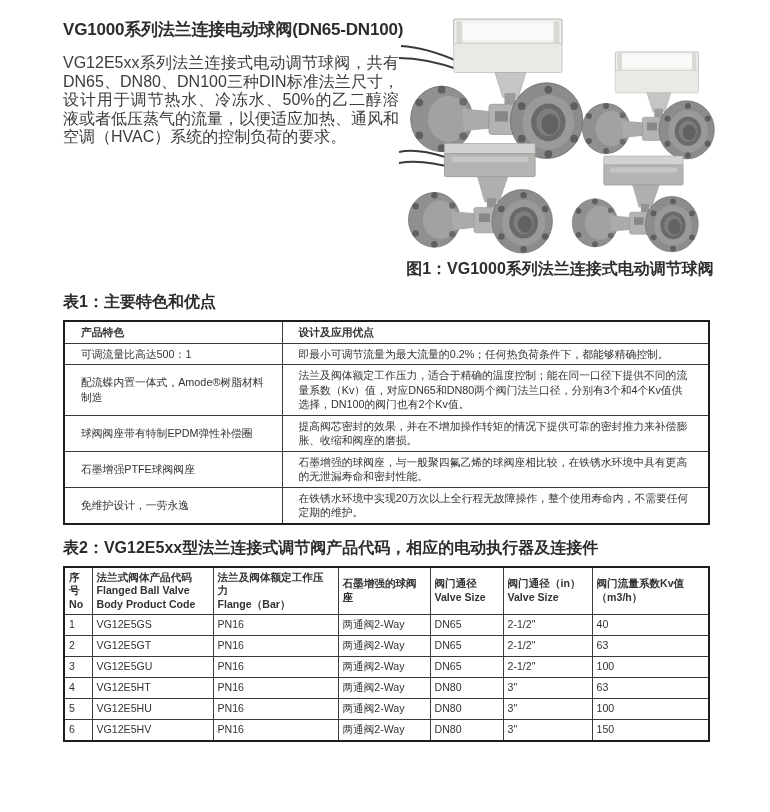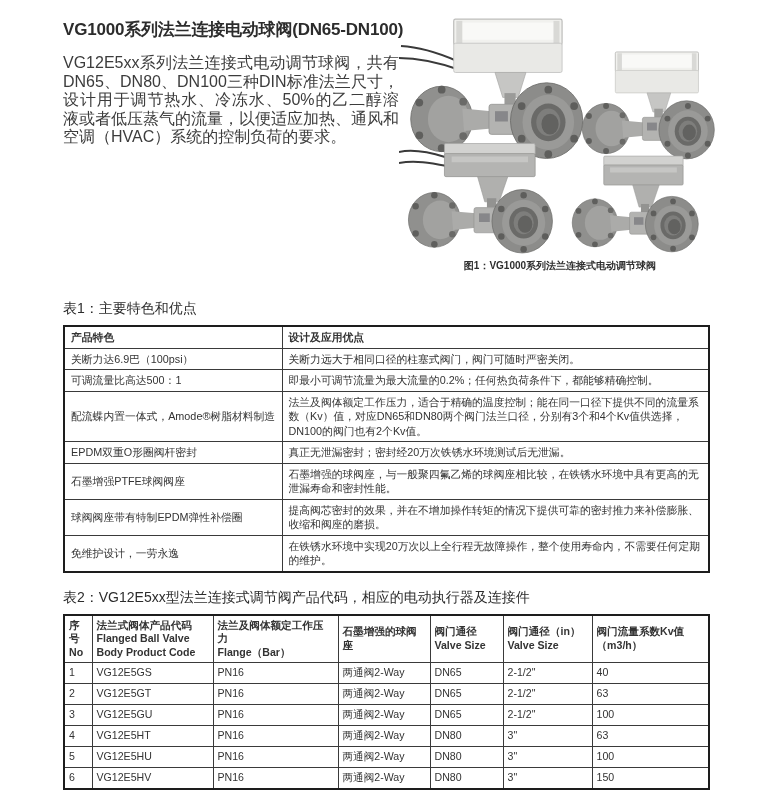--- a/index.html
+++ b/index.html
@@ -19,36 +19,36 @@
     font-size:17px; font-weight:bold; color:#2c2c2c;
     letter-spacing:-0.2px; margin:2px 0 13px 0; white-space:nowrap;
   }
   .intro p {
     font-size:16px; line-height:18.6px; text-align:justify; color:#3c3c3c;
   }
 
   .figure { position:absolute; left:336px; top:-4px; width:322px; }
   .figure svg { display:block; }
   .fig-caption {
-    font-size:10px; font-weight:bold; color:#2e2e2e;
+    font-size:16px; font-weight:bold; color:#2e2e2e;
     text-align:center; margin-top:3px; white-space:nowrap;
   }
 
   
-  .tbl-caption { font-size:14px; font-weight:normal; color:#2c2c2c; margin:16px 0 7px 0; }
+  .tbl-caption { font-size:16px; font-weight:bold; color:#2c2c2c; margin:8px 0 7px 0; }
   table {
     border-collapse:collapse; table-layout:fixed; width:645px;
     border:2px solid #1d1d1d;
   }
   th, td {
     border:1px solid #3a3a3a;
     font-weight:normal; text-align:left; vertical-align:middle;
     overflow:hidden;
   }
-  .t1 th, .t1 td { font-size:10.8px; line-height:14.5px; padding:3px 6px; color:#333; }
+  .t1 th, .t1 td { font-size:10.8px; line-height:14.5px; padding:3px 16px; color:#333; }
   .t1 th { font-weight:bold; }
   .t2 { margin-bottom:0; }
   .t2 th { font-size:10.6px; line-height:13.5px; padding:3px 4px; white-space:pre-line; font-weight:bold; color:#333; }
   .t2 td { font-size:10.6px; line-height:13px; padding:3px 4px 4px 4px; color:#333; }
   .tbl-wrap1 { margin-bottom:13px; }
   .tbl-wrap2 { }
 </style>
 </head>
 <body>
 
@@ -159,42 +159,34 @@
           <col style="width:427px">
         </colgroup>
       <thead>
         <tr>
           <th>产品特色</th>
           <th>设计及应用优点</th>
         </tr>
       </thead>
       <tbody>
           <tr>
-            <td>关断力达6.9巴（100psi）</td>
-            <td>关断力远大于相同口径的柱塞式阀门，阀门可随时严密关闭。</td>
-          </tr>
-          <tr>
             <td>可调流量比高达500：1</td>
             <td>即最小可调节流量为最大流量的0.2%；任何热负荷条件下，都能够精确控制。</td>
           </tr>
           <tr>
             <td>配流蝶内置一体式，Amode®树脂材料制造</td>
             <td>法兰及阀体额定工作压力，适合于精确的温度控制；能在同一口径下提供不同的流量系数（Kv）值，对应DN65和DN80两个阀门法兰口径，分别有3个和4个Kv值供选择，DN100的阀门也有2个Kv值。</td>
           </tr>
           <tr>
-            <td>EPDM双重O形圈阀杆密封</td>
-            <td>真正无泄漏密封；密封经20万次铁锈水环境测试后无泄漏。</td>
+            <td>球阀阀座带有特制EPDM弹性补偿圈</td>
+            <td>提高阀芯密封的效果，并在不增加操作转矩的情况下提供可靠的密封推力来补偿膨胀、收缩和阀座的磨损。</td>
           </tr>
           <tr>
             <td>石墨增强PTFE球阀阀座</td>
             <td>石墨增强的球阀座，与一般聚四氟乙烯的球阀座相比较，在铁锈水环境中具有更高的无泄漏寿命和密封性能。</td>
-          </tr>
-          <tr>
-            <td>球阀阀座带有特制EPDM弹性补偿圈</td>
-            <td>提高阀芯密封的效果，并在不增加操作转矩的情况下提供可靠的密封推力来补偿膨胀、收缩和阀座的磨损。</td>
           </tr>
           <tr>
             <td>免维护设计，一劳永逸</td>
             <td>在铁锈水环境中实现20万次以上全行程无故障操作，整个使用寿命内，不需要任何定期的维护。</td>
           </tr>
         </tbody>
     </table>
   </div>
 
   <div class="tbl-wrap2">

